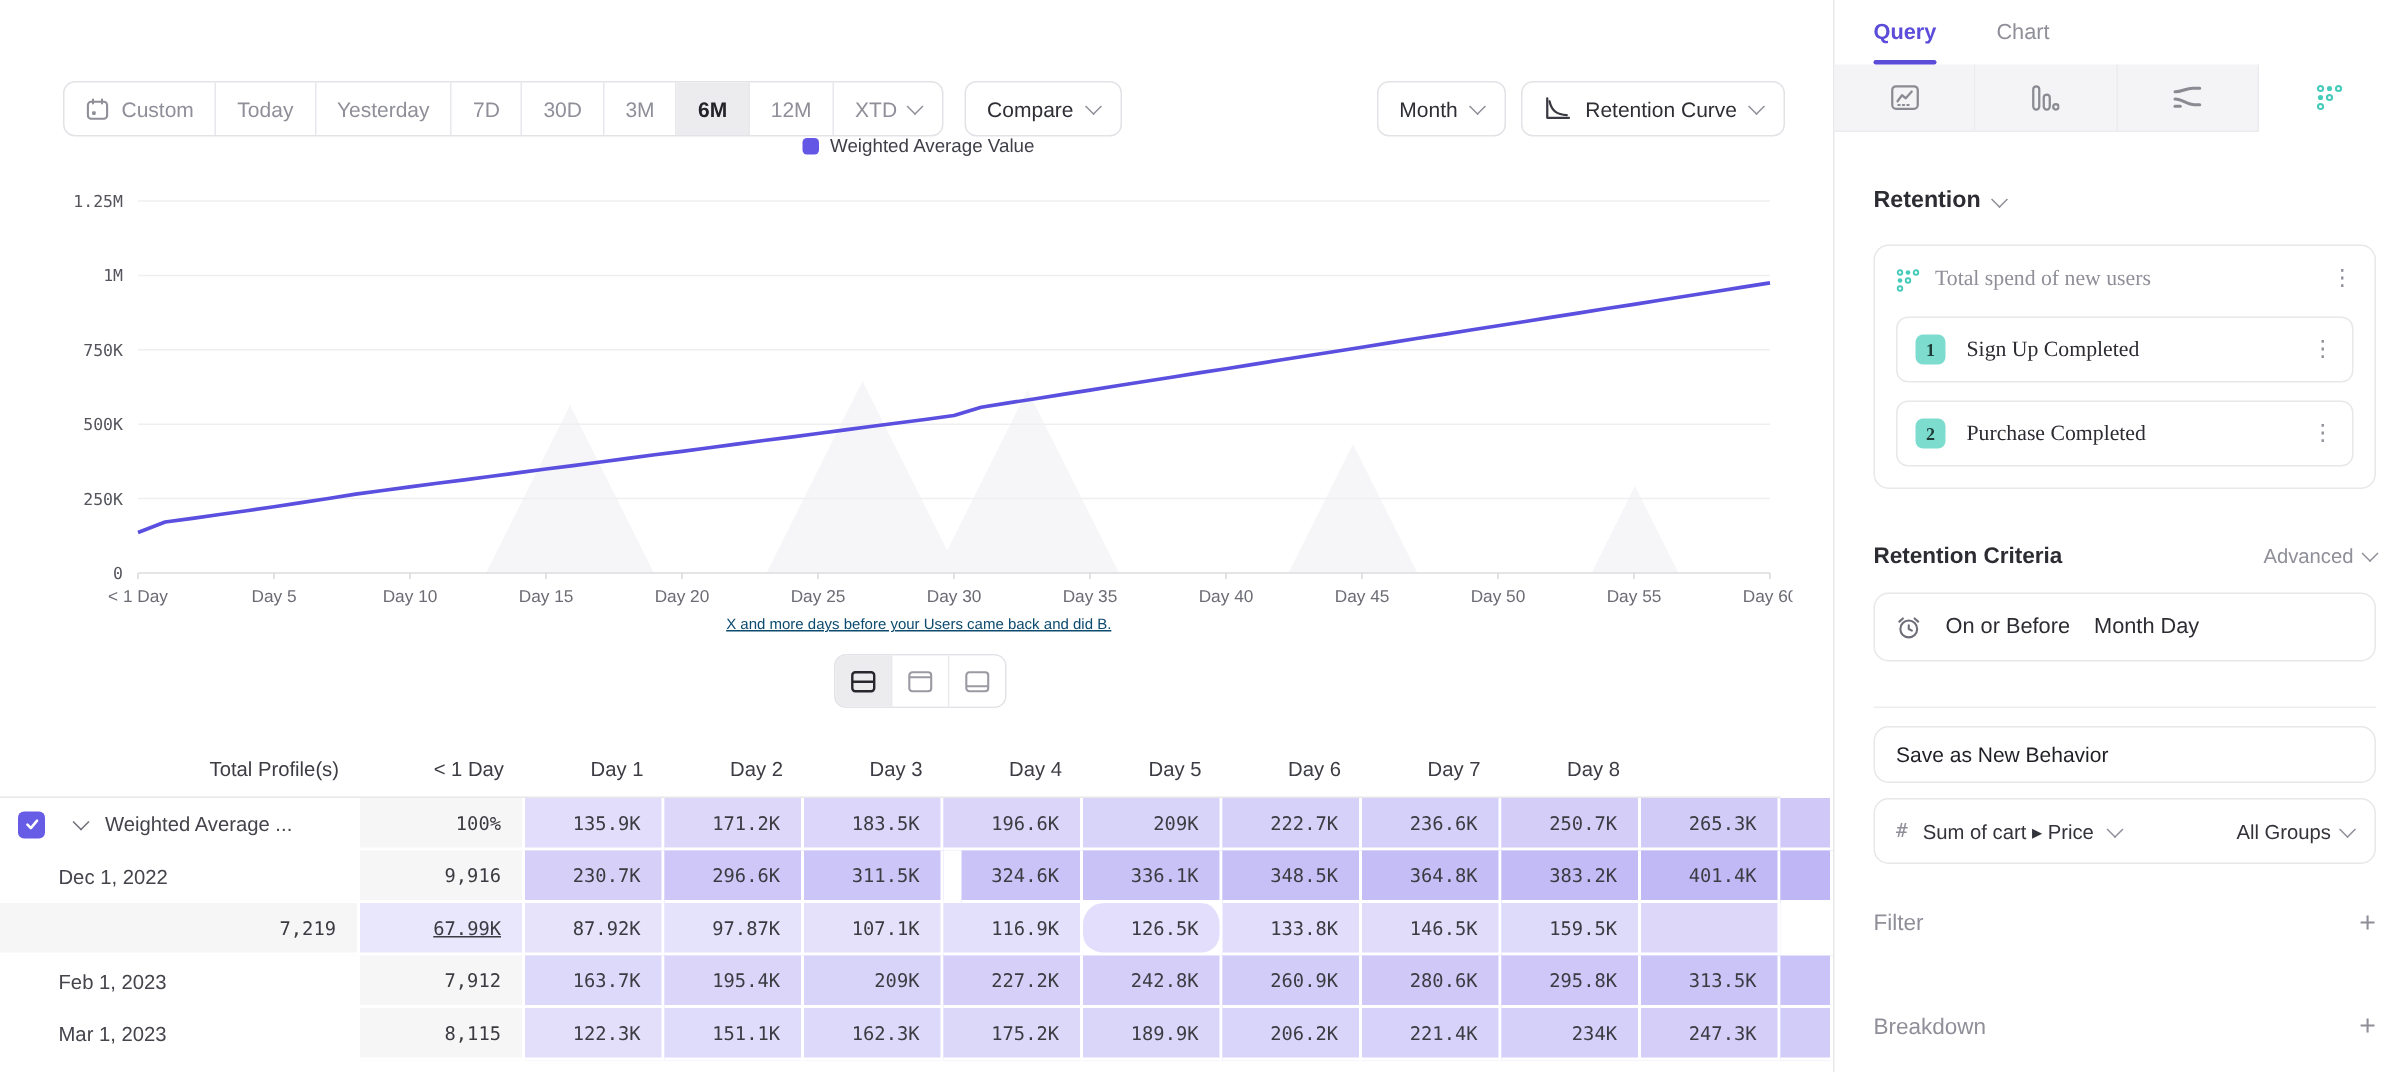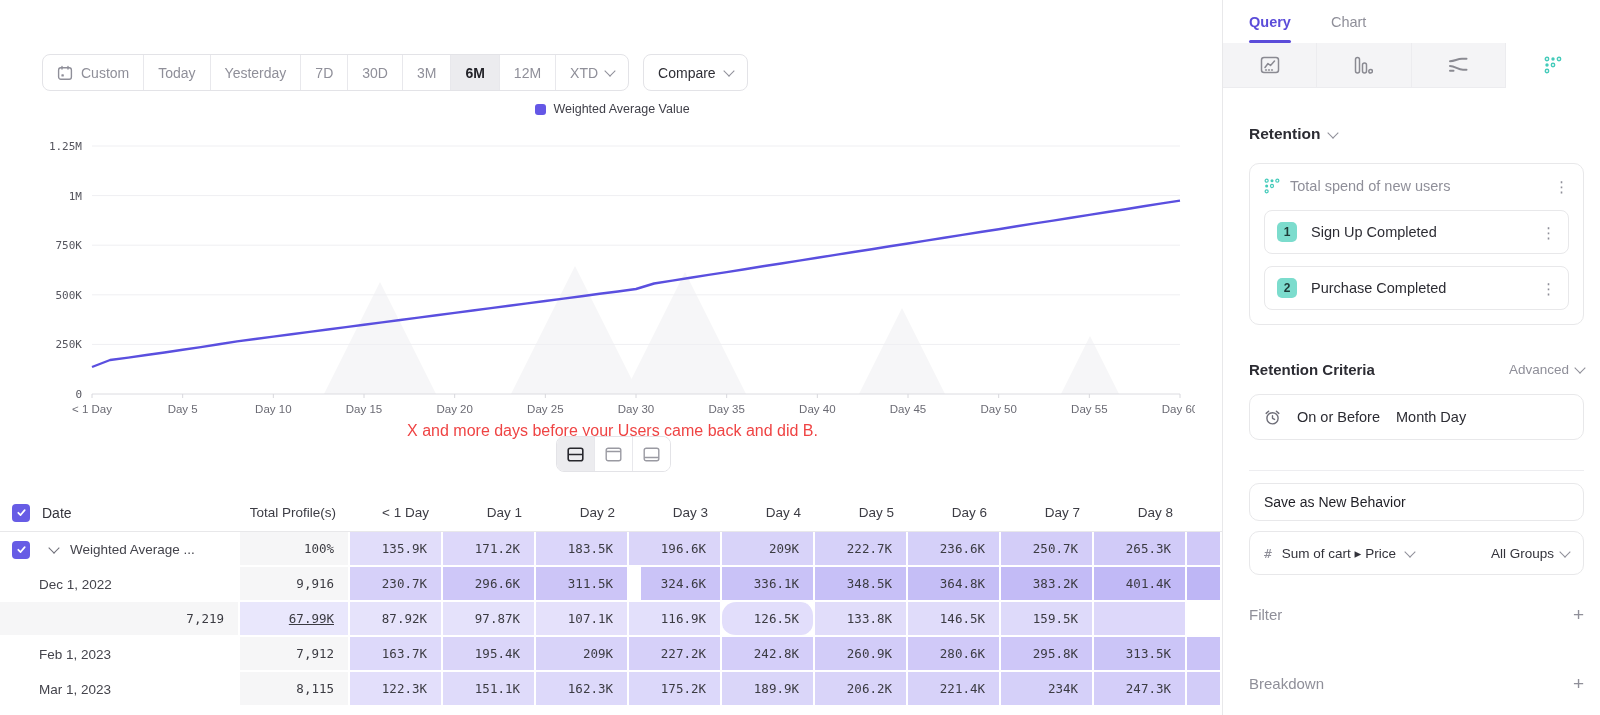--- a/index.html
+++ b/index.html
@@ -15,27 +15,27 @@
   .seg-item:last-child{border-right:none;}
   .seg-item.active{background:#ececef;color:#232329;font-weight:700;}
   .btn{display:flex;align-items:center;height:37px;border:1px solid #e3e3e7;border-radius:8px;
        background:#fff;font-size:14px;color:#2e2e35;padding:0 14px;gap:9px;box-sizing:border-box;cursor:pointer;}
   .compare{margin-left:14px;}
   .toolbar-right{margin-left:auto;display:flex;gap:10px;}
   .chev{width:7px;height:7px;border-right:1.5px solid #8f8f99;border-bottom:1.5px solid #8f8f99;
        transform:rotate(45deg);margin-bottom:3px;flex:none;}
 
   
-  .chart-block{position:absolute;top:100px;left:30px;width:1165px;}
+  .chart-block{position:absolute;top:88px;left:30px;width:1165px;}
   .legend{display:flex;justify-content:center;align-items:center;gap:7px;font-size:12.5px;
        color:#3f3f48;height:18px;}
   .legend .sw{width:11px;height:11px;border-radius:3px;}
   .ylab{font-family:"DejaVu Sans Mono",monospace;font-size:11px;fill:#55555e;}
   .xlab{font-family:"Liberation Sans",sans-serif;font-size:11.5px;fill:#6b6b74;}
-  .caption{text-align:center;font-size:16px;color:#ef4444;margin-top:0px;}
+  .caption{text-align:center;font-size:10px;color:#0c4a6e;margin-top:0px;text-decoration:underline;}
 
   
   .view-toggles{position:absolute;top:436px;left:556px;display:flex;border:1px solid #e3e3e7;
        border-radius:8px;overflow:hidden;height:34px;background:#fff;}
   .vt{width:37px;display:flex;align-items:center;justify-content:center;border-right:1px solid #e8e8ec;
        background:#fff;cursor:pointer;}
   .vt:last-child{border-right:none;}
   .vt.active{background:#ececef;}
   .vt svg{stroke:#9a9aa2;}
   .vt.active svg{stroke:#27272d;}
@@ -72,21 +72,21 @@
   .stab.active:after{content:"";position:absolute;left:0;bottom:0;height:3px;width:100%;
        background:#5b4cd9;border-radius:2px;}
   .icon-tabs{display:grid;grid-template-columns:1fr 1fr 1fr 1fr;height:45px;}
   .itab{display:flex;align-items:center;justify-content:center;background:#f4f4f6;
        border-right:1px solid #ececef;border-bottom:1px solid #ececef;cursor:pointer;}
   .itab:last-child{border-right:none;}
   .itab.active{background:#fff;border-bottom:1px solid #fff;}
   .scontent{padding:0 16px 0 26px;}
   .sec-title{margin-top:37px;font-size:15.5px;font-weight:700;color:#2c2c33;display:flex;
        align-items:center;gap:9px;cursor:pointer;}
-  .bcard{margin-top:20px;border:1px solid #e8e8ea;border-radius:10px;padding:14px;}
+  .bcard{margin-top:20px;border:1px solid #e8e8ea;border-radius:10px;padding:14px;font-family:Liberation Serif, serif;}
   .bhead{display:flex;align-items:center;gap:10px;color:#8f8f99;font-size:14.5px;}
   .kebab{color:#8f8f99;font-size:15px;cursor:pointer;line-height:1;}
   .bhead .kebab{margin-left:auto;}
   .step-row{margin-top:12px;height:44px;border:1px solid #e8e8ea;border-radius:8px;display:flex;
        align-items:center;padding:0 12px;gap:14px;box-sizing:border-box;cursor:pointer;background:#fff;}
   .step-row:first-of-type{margin-top:16px;}
   .step-badge{width:20px;height:20px;border-radius:5px;background:#7cdccd;color:#1e3b37;font-size:12px;
        font-weight:700;display:flex;align-items:center;justify-content:center;flex:none;}
   .step-label{font-size:14.5px;color:#2c2c33;}
   .step-row .kebab{margin-left:auto;}
@@ -144,20 +144,34 @@
           <span>12M</span>
         </div>
         <div class="seg-item">
           <span>XTD</span>
           <span class="chev"></span>
         </div>
       </div>
     <div class="btn compare">
       <span>Compare</span>
       <span class="chev"></span>
+    </div>
+    <div class="toolbar-right">
+      <div class="btn">
+        <span>Month</span>
+        <span class="chev"></span>
+      </div>
+      <div class="btn">
+        <svg width="19" height="17" viewBox="0 0 19 17" fill="none">
+          <path d="M2.5 1.5 V14.5 H17" stroke="#3a3a42" stroke-width="1.5" stroke-linecap="round" stroke-linejoin="round"></path>
+          <path d="M4 3.5 C5.5 10.5 9.5 12.3 15.5 12.8" stroke="#3a3a42" stroke-width="1.5" stroke-linecap="round" fill="none"></path>
+        </svg>
+        <span>Retention Curve</span>
+        <span class="chev"></span>
+      </div>
     </div>
   </div>
 
   <div class="chart-block">
     <div class="legend">
       <span class="sw" style="background: rgb(100, 87, 230);"></span>
       <span>Weighted Average Value</span>
     </div>
     <svg id="chart-svg" width="1165" height="300">
         <polygon points="294,276 350,164 406,276" fill="#f6f6f8"></polygon>
@@ -224,28 +238,20 @@
     <div class="vt">
       <svg width="17" height="15" viewBox="0 0 17 15" fill="none">
         <rect x="1.2" y="1.2" width="14.6" height="12.6" rx="2" stroke-width="1.4"></rect>
         <line x1="1.2" y1="10.5" x2="15.8" y2="10.5" stroke-width="1.4"></line>
       </svg>
     </div>
   </div>
 
   <div class="rtable">
       <div class="trow thead">
-        <div class="hcell first">
-          <span class="cb">
-            <svg width="11" height="11" viewBox="0 0 12 12">
-              <path d="M2.5 6.3 L5 8.8 L9.5 3.4" stroke="#fff" stroke-width="1.9" fill="none" stroke-linecap="round" stroke-linejoin="round"></path>
-            </svg>
-          </span>
-          <span>Date</span>
-        </div>
         <div class="hcell">Total Profile(s)</div>
         <div class="hcell">&lt; 1 Day</div>
         <div class="hcell">Day 1</div>
         <div class="hcell">Day 2</div>
         <div class="hcell">Day 3</div>
         <div class="hcell">Day 4</div>
         <div class="hcell">Day 5</div>
         <div class="hcell">Day 6</div>
         <div class="hcell">Day 7</div>
         <div class="hcell">Day 8</div>

